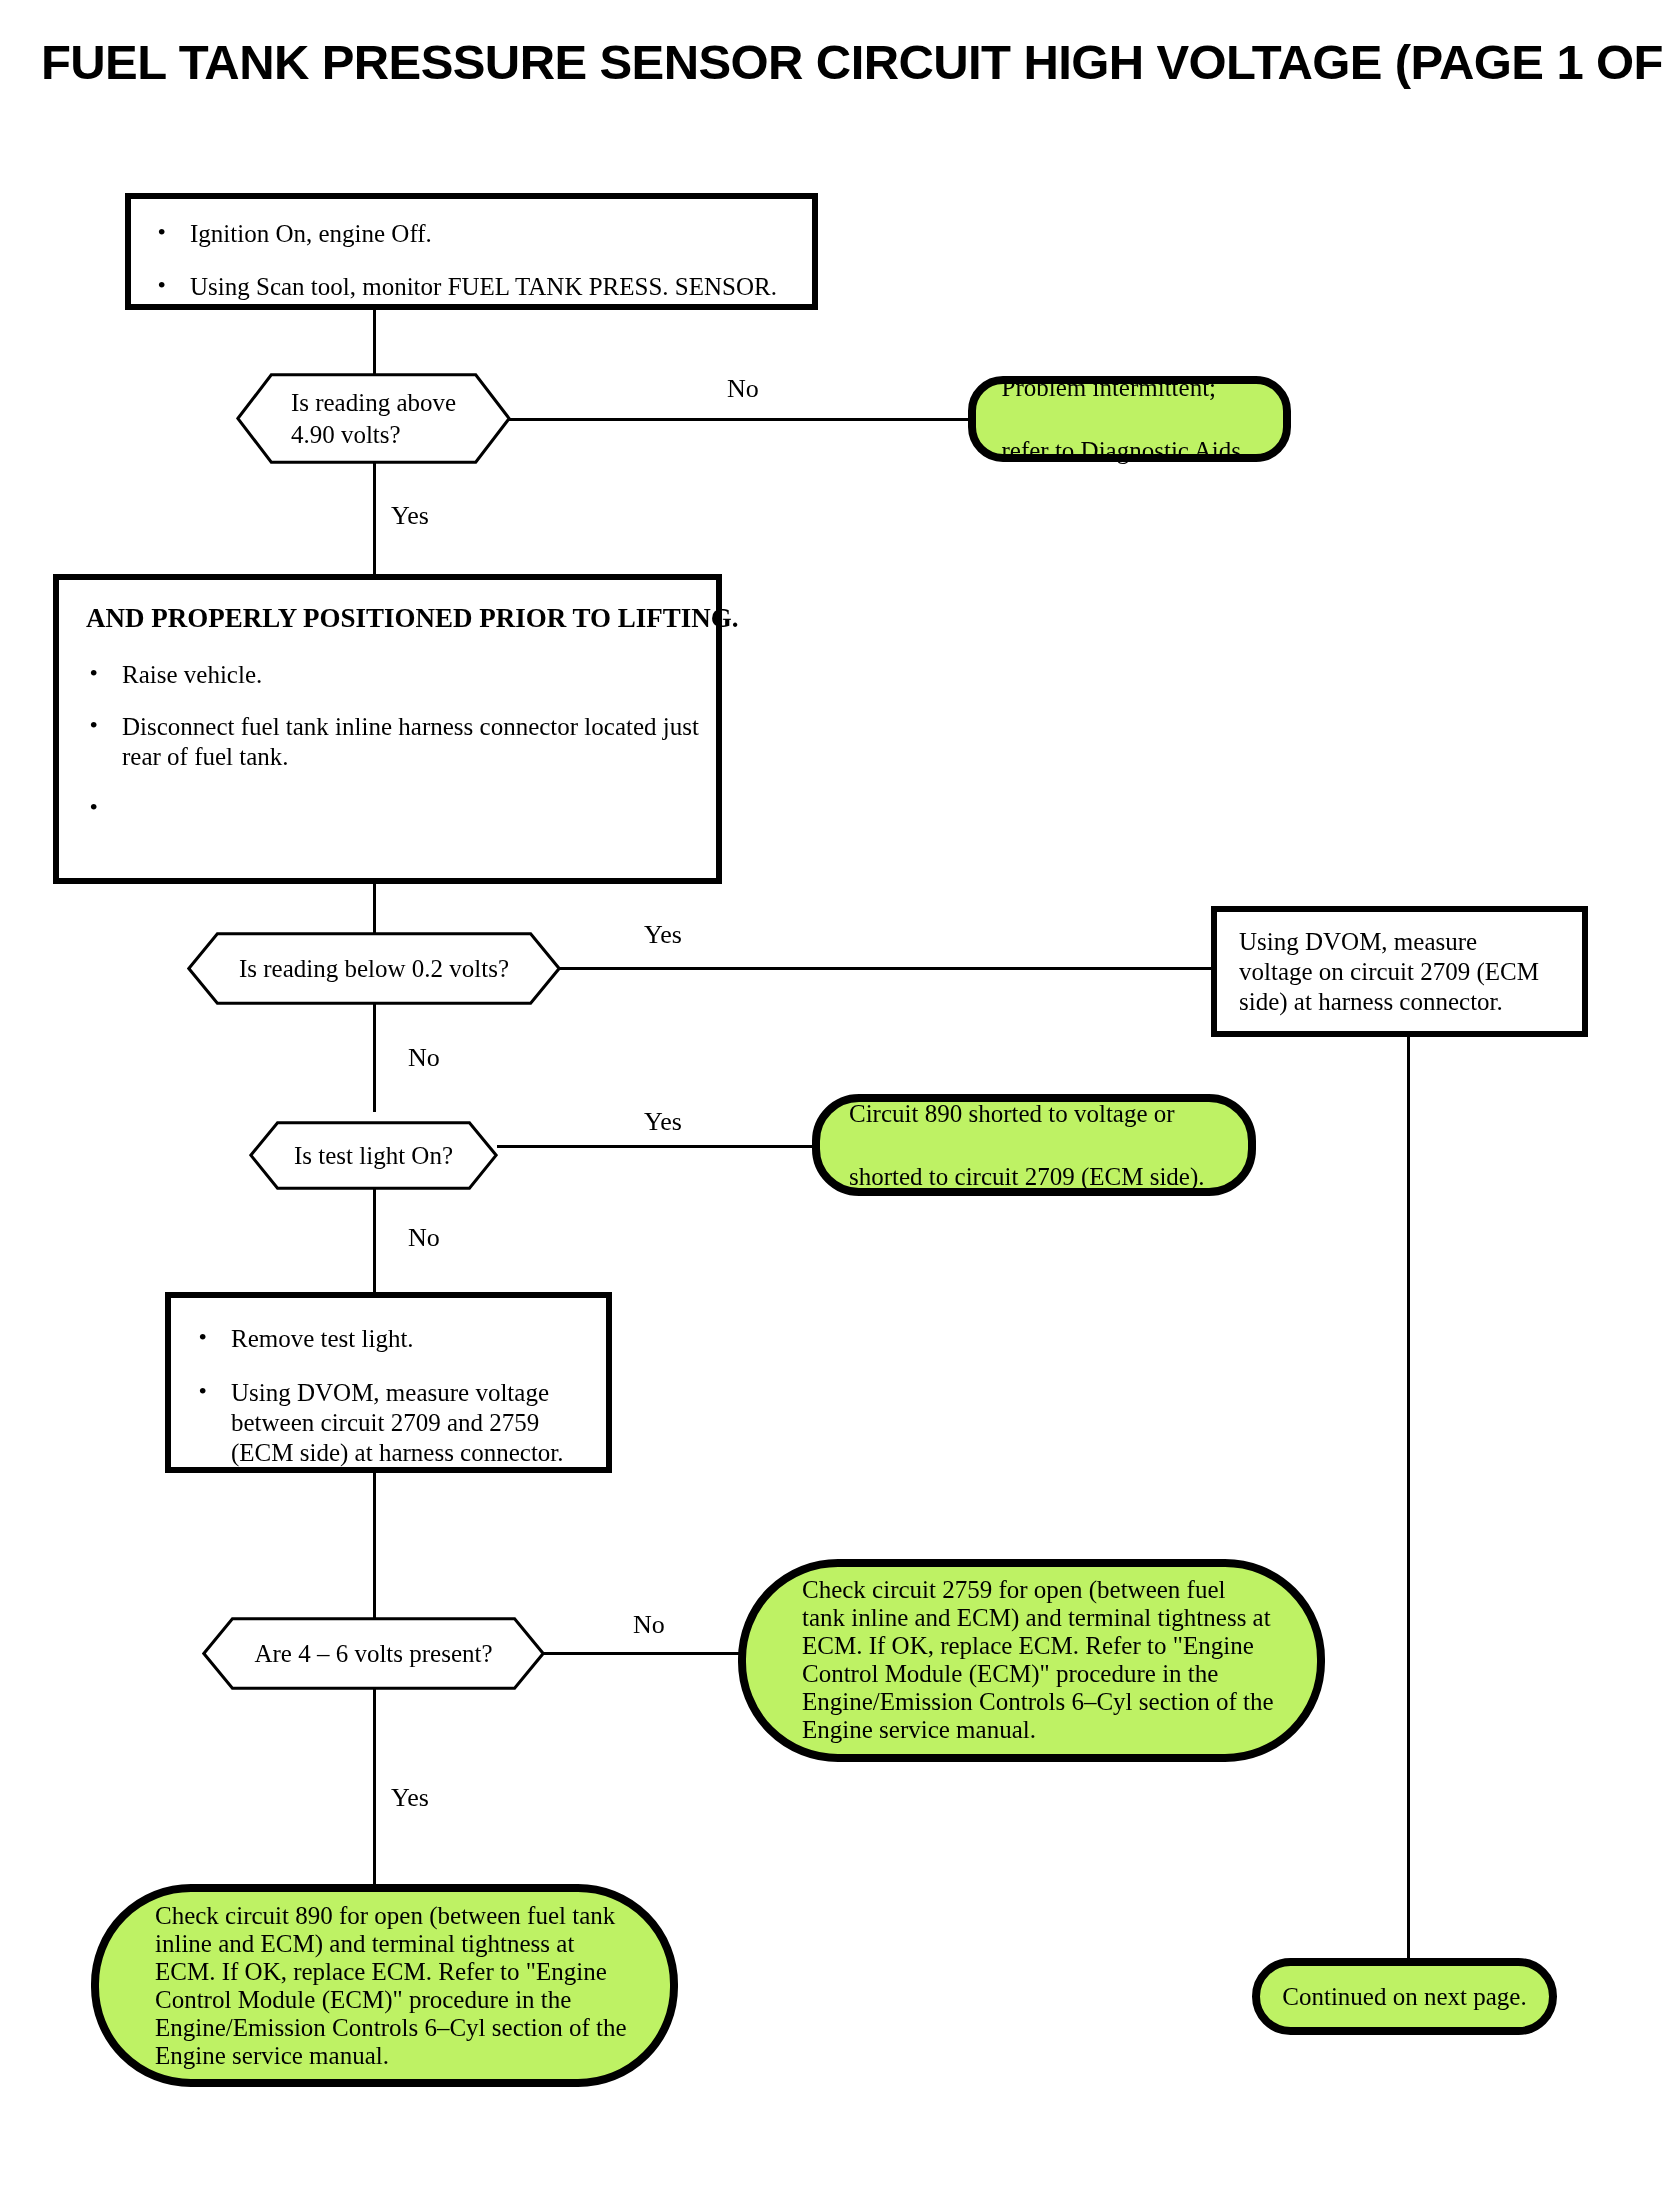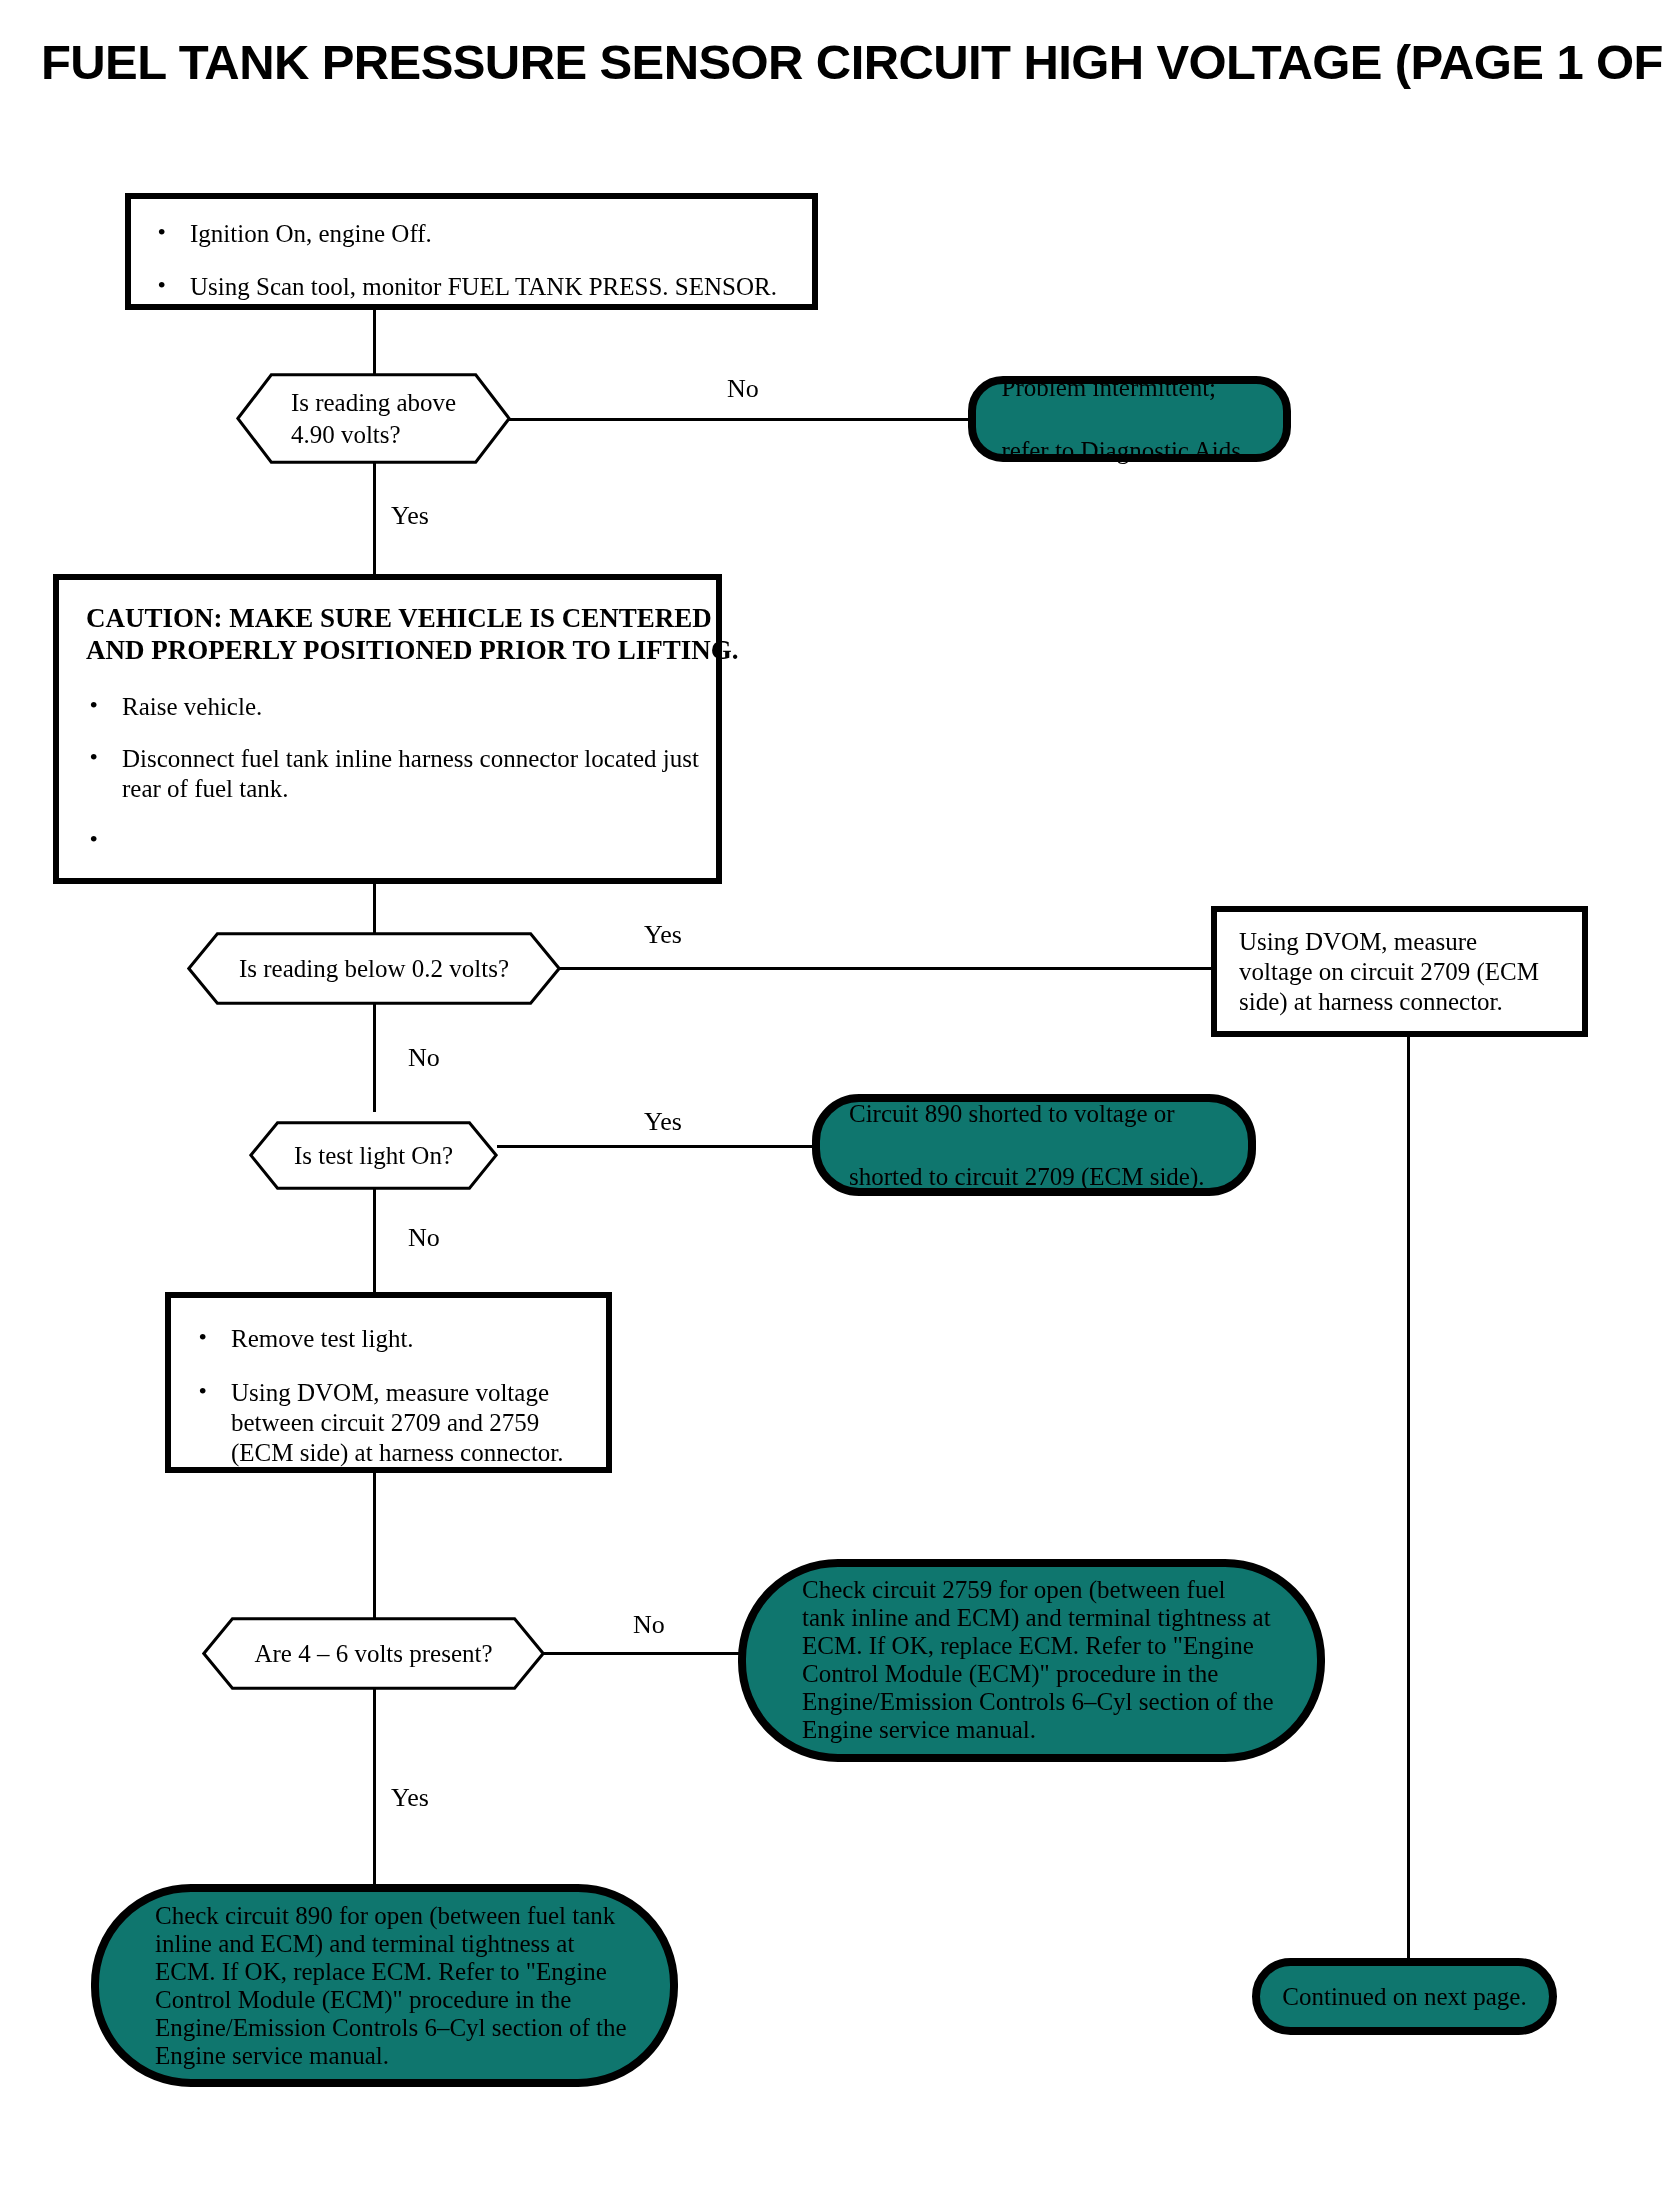--- a/index.html
+++ b/index.html
@@ -24,21 +24,21 @@
   .line.h { height: 3px; }
 
   
   .rect {
     position: absolute; background: #fff;
     border: 6.7px solid #000;
   }
 
   
   .term {
-    position: absolute; background: #0f766e;
+    position: absolute; background: #bef264;
     border: 8px solid #000;
     display: flex; flex-direction: column; justify-content: center; gap: 32px;
   }
 
   
   .hex { position: absolute; }
   .hex svg { position: absolute; left: 0; top: 0; width: 100%; height: 100%; }
   .hex-text {
     position: absolute; inset: 0;
     display: flex; flex-direction: column; justify-content: center; align-items: center;
@@ -149,21 +149,20 @@
   </div>
 </div>
 
 <div class="term node-t1">
   <div>Problem intermittent;</div>
   <div>refer to Diagnostic Aids.</div>
 </div>
 
 <div class="rect node-caution">
   <div class="caution-heading">
-    <div>CAUTION: MAKE SURE VEHICLE IS CENTERED</div>
     <div>AND PROPERLY POSITIONED PRIOR TO LIFTING.</div>
   </div>
   <ul class="blist">
     <li>
       <span class="blt">•</span>
       <span>Raise vehicle.</span>
     </li>
     <li>
       <span class="blt">•</span>
       <span>Disconnect fuel tank inline harness connector located just rear of fuel tank.</span>

